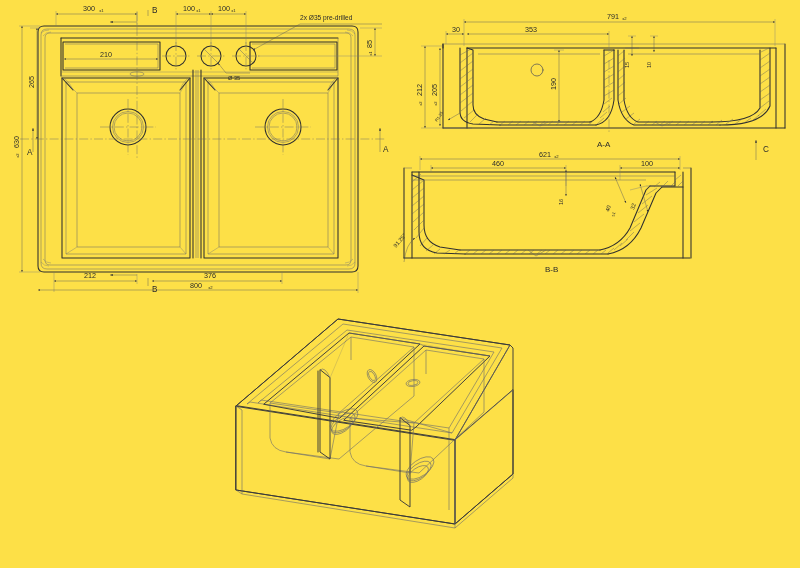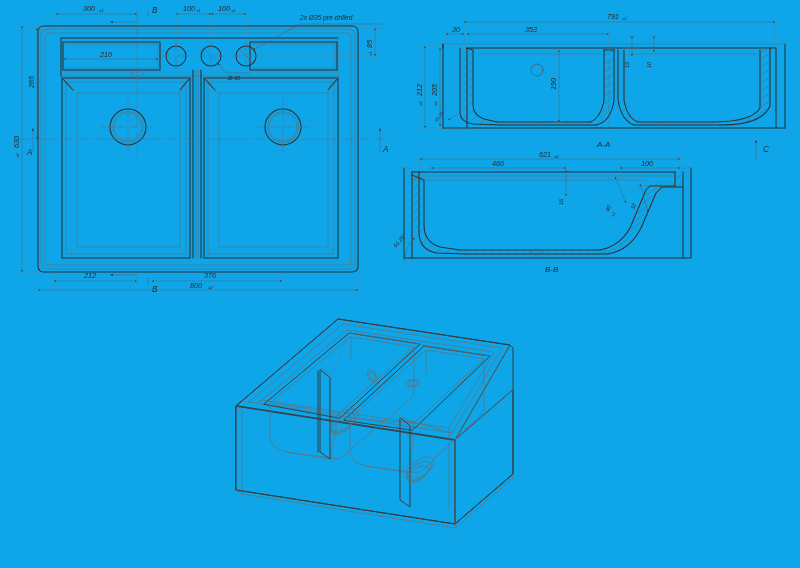--- a/index.html
+++ b/index.html
@@ -11,22 +11,21 @@
   body {
     width: 800px;
     height: 568px;
     overflow: hidden;
     font-family: "Liberation Sans", sans-serif;
   }
   #sheet {
     position: relative;
     width: 800px;
     height: 568px;
-    background: #0ea5e9;
-    font-style: italic;
+    background: #fde047;
   }
   #sheet svg {
     display: block;
   }
   text {
     font-family: "Liberation Sans", sans-serif;
     fill: #2b2b2b;
     stroke: none;
   }
   .dimtxt { font-size: 7.2px; }

